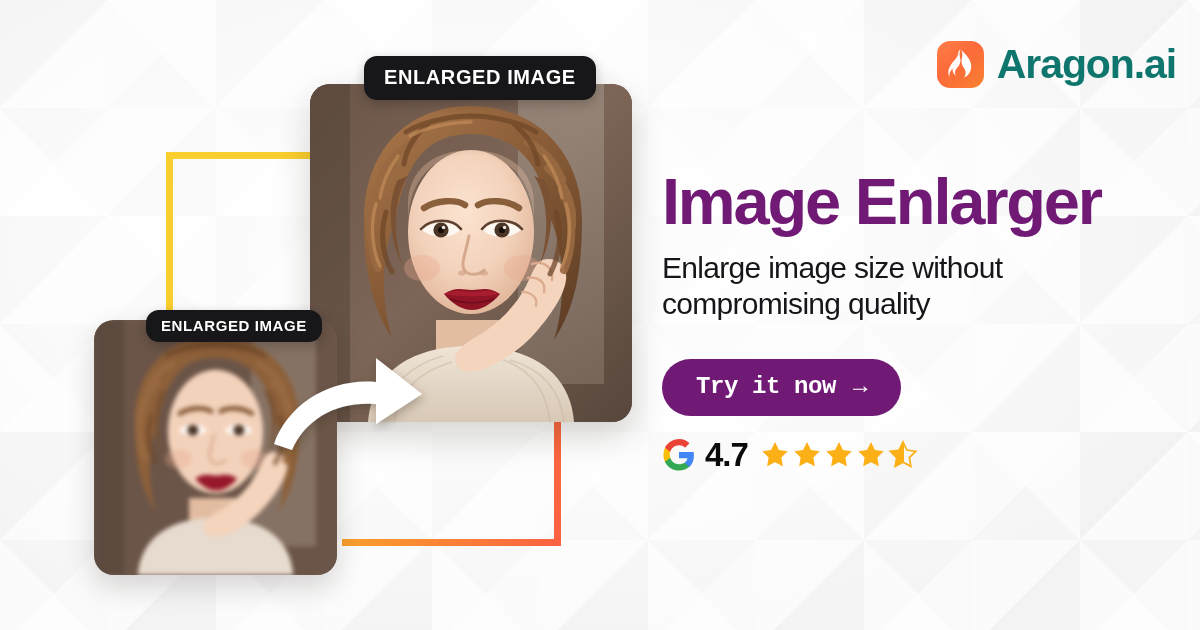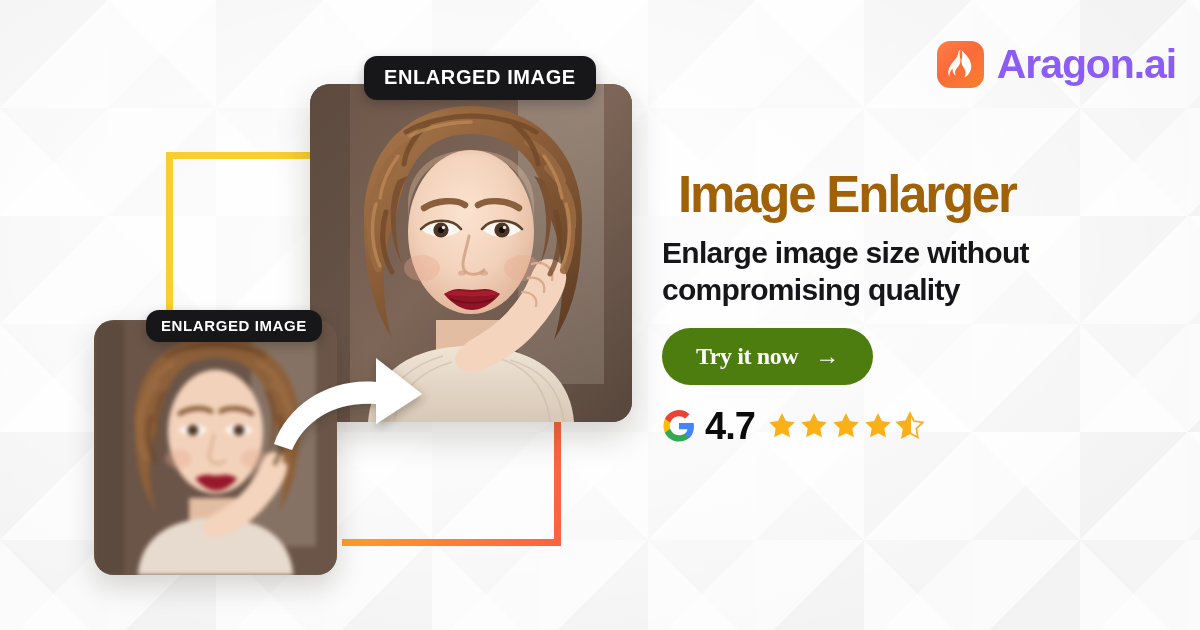--- a/index.html
+++ b/index.html
@@ -65,21 +65,21 @@
     border-radius: 13px;
     background: linear-gradient(140deg, #FF7E47 0%, #FB6A3A 45%, #F9812F 100%);
     display: flex; align-items: center; justify-content: center;
     flex: none;
   }
   .logo-mark svg { display: block; }
   .logo-text {
     font-size: 41px;
     font-weight: 700;
     letter-spacing: -1.1px;
-    color: #8b5cf6;
+    color: #0f766e;
     line-height: 1;
     white-space: nowrap;
   }
 
   
   .visual { position: absolute; inset: 0; }
 
   
   .frame-yellow {
     position: absolute;
@@ -168,66 +168,65 @@
   .arrow-curve svg { display: block; overflow: visible; }
 
   
   .copy {
     position: absolute;
     left: 662px;
     top: 168px;
     width: 520px;
   }
   .headline {
-    font-size: 51px;
+    font-size: 65px;
     font-weight: 700;
     letter-spacing: -2.2px;
     line-height: 1.04;
-    color: #a16207;
+    color: #701a75;
     white-space: nowrap;
-    margin-left: 16px;
   }
   .subhead {
     margin-top: 14px;
     font-size: 30px;
-    font-weight: 700;
+    font-weight: 400;
     line-height: 1.22;
     letter-spacing: -0.7px;
     color: #16161a;
     max-width: 452px;
   }
   .cta {
-    margin-top: 20px;
+    margin-top: 36px;
     display: inline-flex;
     align-items: center;
     gap: 17px;
-    background: #4d7c0f;
+    background: #701a75;
     color: #ffffff;
     border: none;
     border-radius: 40px;
     padding: 16px 34px 17px;
-    font-family: Liberation Serif, serif;
+    font-family: Liberation Mono, monospace;
     font-size: 24px;
     font-weight: 700;
     letter-spacing: -0.4px;
     cursor: pointer;
     line-height: 1;
   }
   .cta-arrow { font-size: 24px; font-weight: 400; line-height: 1; display: block; }
 
   
   .rating {
     margin-top: 22px;
     display: flex;
     align-items: center;
     gap: 9px;
   }
   .g-logo { width: 34px; height: 34px; flex: none; display: block; }
   .rating-score {
-    font-size: 38px;
+    font-size: 33px;
     font-weight: 700;
     letter-spacing: -1px;
     color: #0b0b0b;
     line-height: 1;
   }
   .stars { display: flex; align-items: center; gap: 0px; margin-left: 2px; }
   .stars svg { display: block; }
 </style>
 </head>
 <body>

